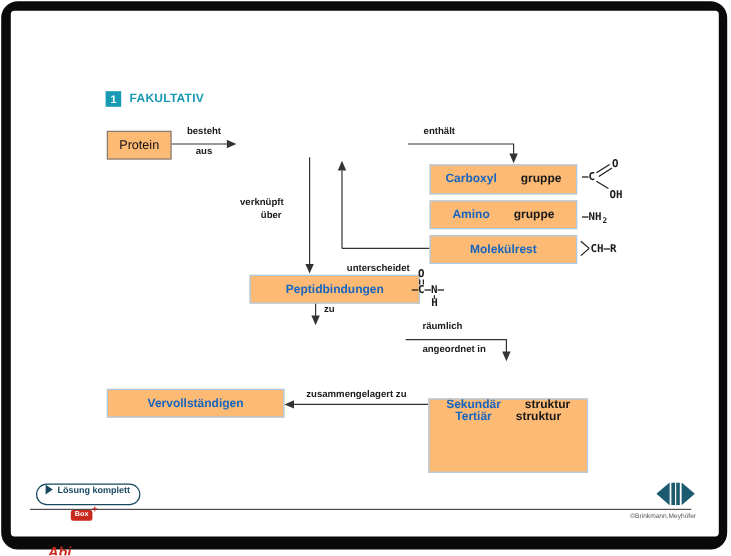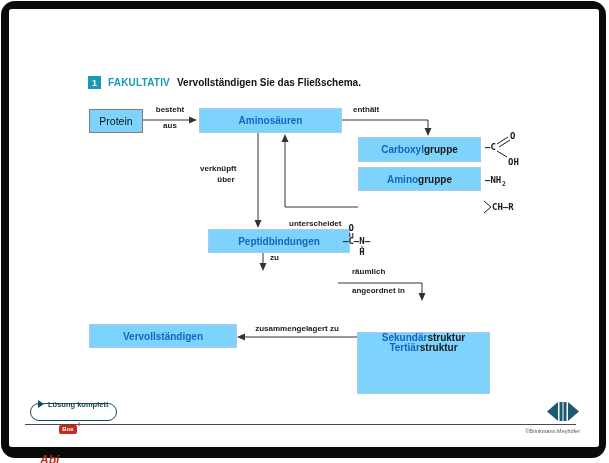--- a/index.html
+++ b/index.html
@@ -8,39 +8,39 @@
   .content{position:absolute;left:9px;top:9px;width:590px;height:438px;background:#ffffff;border-radius:3px;}
   .abs{position:absolute;}
   
   .hdr{position:absolute;left:88px;top:76px;display:flex;align-items:center;gap:7px;}
   .badge{width:13px;height:13px;background:#189ab4;color:#fff;font-size:9px;font-weight:bold;
          display:flex;align-items:center;justify-content:center;}
   .tag{color:#189ab4;font-size:10px;font-weight:bold;letter-spacing:.2px;}
   .title{color:#111;font-size:10px;font-weight:bold;}
   
   .node{position:absolute;display:flex;align-items:center;justify-content:center;
-        background:#7dd3fc;font-size:10px;font-weight:bold;white-space:nowrap;}
+        background:#fdba74;font-size:10px;font-weight:bold;white-space:nowrap;}
   .answer{border:1px solid #a9cbe9;color:#1565c0;}
   .given{border:1px solid #7f7f7f;color:#111;font-weight:normal;font-size:10.5px;}
   .blue{color:#1565c0;}
-  .dark{color:#1a1a1a;}
+  .dark{color:#1a1a1a;padding-left:20px;}
   .twoline{flex-direction:column;justify-content:flex-start;align-items:center;margin-top:30px;}
   .twoline .row{line-height:10px;}
   
   .lbl{position:absolute;font-size:8px;font-weight:bold;color:#1a1a1a;white-space:nowrap;}
   
   svg.overlay{position:absolute;left:0;top:0;pointer-events:none;}
   .overlay line,.overlay polyline{stroke:#333;stroke-width:1;fill:none;}
   .overlay polygon{fill:#333;}
   .chem text{font-family:"DejaVu Sans Mono",monospace;font-size:9px;font-weight:bold;fill:#1a1a1a;}
   .chem text.sub{font-size:6.5px;}
   .chem line{stroke:#1a1a1a;stroke-width:1;}
   
   .sol-btn{position:absolute;left:30px;top:403px;width:87px;height:17px;background:#fff;
-           border:1.5px solid #17485e;border-radius:9px;display:flex;align-items:center;
+           border:1.5px solid #17485e;border-radius:9px;display:flex;
            gap:4px;padding:0 0 16px 7px;cursor:pointer;font-family:"Liberation Sans",sans-serif;}
   .sol-btn .play{width:0;height:0;border-left:6px solid #17485e;border-top:4px solid transparent;
                  border-bottom:4px solid transparent;}
   .sol-btn .sol-lbl{font-size:7.5px;font-weight:bold;color:#17485e;white-space:nowrap;}
   .sep{position:absolute;left:25px;top:424px;width:551px;height:1px;background:#4a4a4a;}
   .logo{position:absolute;left:40px;top:421px;display:flex;align-items:flex-start;color:#c8281e;}
   .logo .abi{font-size:12px;font-weight:bold;font-style:italic;line-height:14px;margin-top:32px;}
   .logo .lbox{margin-top:4px;background:#c8281e;color:#fff;font-size:6px;font-weight:bold;
               padding:1px 3px;border-radius:2px;line-height:7px;}
   .logo .sup{font-size:8px;font-weight:bold;line-height:8px;}
@@ -51,21 +51,20 @@
 </head>
 <body>
 
 <div class="screen">
   <div class="frame"></div>
   <div class="content"></div>
 
   <div class="hdr">
     <div class="badge">1</div>
     <span class="tag">FAKULTATIV</span>
-    <span class="title">Vervollständigen Sie das Fließschema.</span>
   </div>
 
   <svg class="overlay" width="609" height="463">
     <g>
       <line x1="141" y1="120" x2="189" y2="120"></line>
       <polygon points="197,120 189,116.5 189,123.5"></polygon>
     </g>
     <g>
       <polyline points="340,120 428,120 428,129"></polyline>
       <polygon points="428,136 424.5,128 431.5,128"></polygon>
@@ -90,34 +89,34 @@
     <g>
       <line x1="357" y1="337" x2="245" y2="337"></line>
       <polygon points="237,337 245,333.5 245,340.5"></polygon>
     </g>
   </svg>
 
   <div class="node given" style="left:89px;top:109px;width:52px;height:22px;">
     <span>Protein</span>
   </div>
 
-  <div class="node answer" style="left:199px;top:108px;width:141px;height:23px;">
-    <span>Aminosäuren</span>
-  </div>
 
   <div class="node answer" style="left:358px;top:137px;width:121px;height:23px;">
     <span class="blue">Carboxyl</span>
       <span class="dark">gruppe</span>
   </div>
 
   <div class="node answer" style="left:358px;top:167px;width:121px;height:22px;">
     <span class="blue">Amino</span>
       <span class="dark">gruppe</span>
   </div>
 
+  <div class="node answer" style="left:358px;top:196px;width:121px;height:22px;">
+    <span>Molekülrest</span>
+  </div>
 
   <div class="node answer" style="left:208px;top:229px;width:140px;height:22px;">
     <span>Peptidbindungen</span>
   </div>
 
 
   <div class="node answer twoline" style="left:357px;top:302px;width:131px;height:60px;">
     <div class="row">
       <span class="blue">Sekundär</span><span class="dark">struktur</span>
     </div>

